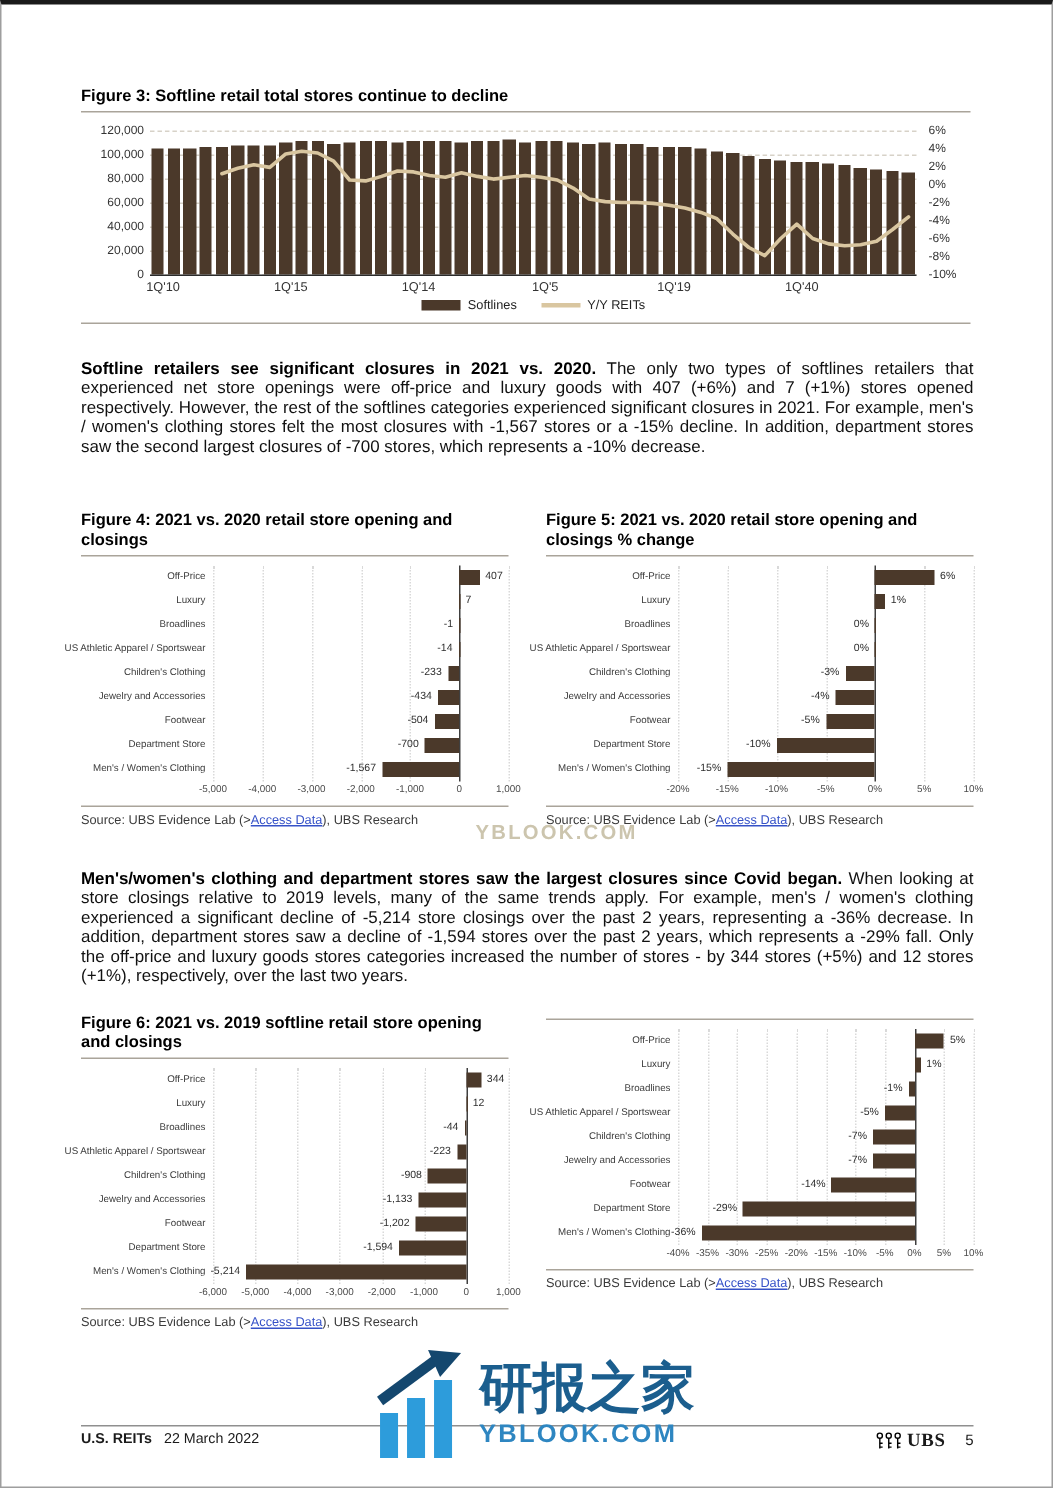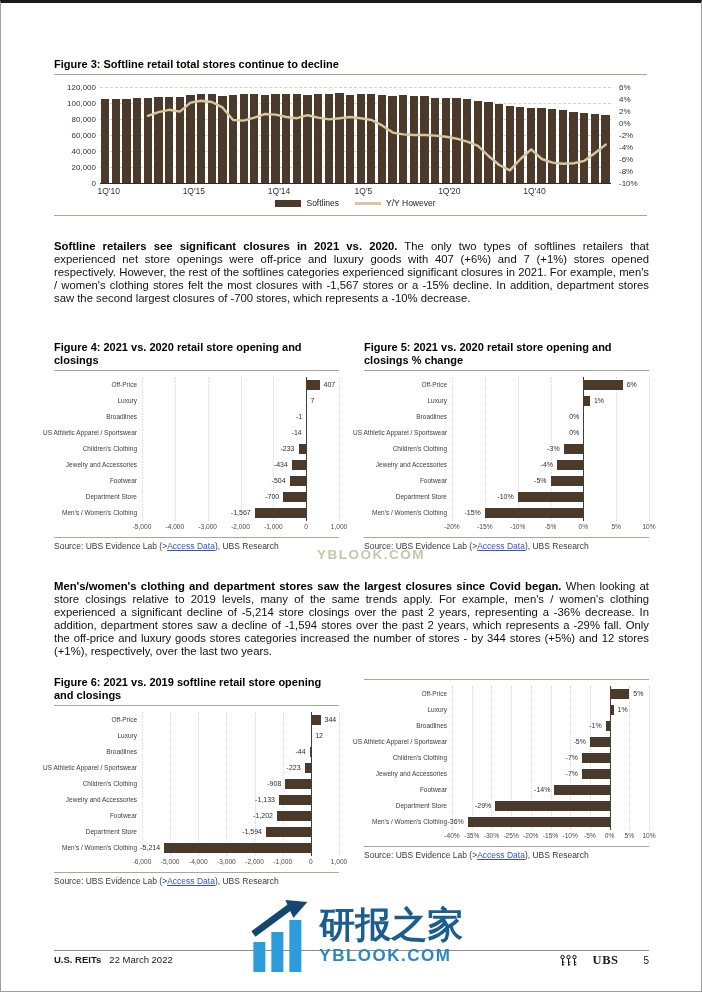--- a/index.html
+++ b/index.html
@@ -51,21 +51,21 @@
   .hbar{position:absolute;height:10px;background:#4b392a;}
   .hval{position:absolute;height:16px;line-height:16px;font-size:7px;color:#2e2e2e;white-space:nowrap;}
   .hbar-axis{position:relative;height:11px;flex:1;font-size:6.6px;color:#4a4a4a;}
   .htick{position:absolute;transform:translateX(-50%);top:2px;white-space:nowrap;}
 
   
   .wm-mid{font-size:13.5px;font-weight:bold;letter-spacing:1.5px;color:#ccc5ae;}
   .footer-rule{left:53px;right:52px;top:947px;border-top:1.5px solid #8f8f8f;}
   .footer-left{left:53px;top:951px;font-size:9.5px;display:flex;align-items:baseline;gap:8px;}
   .footer-left .rpt{font-weight:bold;}
-  .footer-right{right:52px;top:950px;display:flex;align-items:center;gap:16px;}
+  .footer-right{right:52px;top:950px;display:flex;align-items:center;gap:4px;}
   .ubs-word{font-family:"Liberation Serif",serif;font-weight:600;font-size:12.5px;letter-spacing:.5px;}
   .pageno{font-size:10px;margin-left:9px;}
   .wm-footer{left:50%;top:897px;transform:translateX(-47%);display:flex;align-items:center;gap:10px;z-index:2;}
   .wm-cn{font-size:36px;font-weight:bold;color:#1b5e8e;line-height:1.05;font-family:"Liberation Sans",sans-serif;}
   .wm-site{font-size:17px;font-weight:bold;color:#2e86c1;letter-spacing:1.5px;margin-top:3px;}
 </style>
 </head>
 <body>
 
 <div class="page">
@@ -155,31 +155,31 @@
           <svg viewBox="0 0 100 100" preserveAspectRatio="none" class="fig3-line">
             <polyline points="9.38,30.00 11.46,26.25 13.54,23.75 15.63,25.62 17.71,16.25 19.79,14.37 21.88,15.63 23.96,21.25 26.04,34.38 28.13,35.00 30.21,31.87 32.29,28.13 34.38,28.75 36.46,31.25 38.54,32.50 40.63,29.38 42.71,31.87 44.79,33.75 46.88,32.50 48.96,31.25 51.04,32.50 53.13,34.38 55.21,40.00 57.29,47.50 59.38,49.38 61.46,50.00 63.54,50.00 65.63,50.63 67.71,51.88 69.79,53.75 71.88,56.88 73.96,61.25 76.04,71.88 78.13,81.25 80.21,86.88 82.29,75.00 84.38,65.00 86.46,75.00 88.54,78.75 90.63,80.00 92.71,79.38 94.79,76.88 96.88,68.75 98.96,60.00" fill="none" stroke="#D9C6A0" stroke-width="2.4" vector-effect="non-scaling-stroke" stroke-linejoin="round" stroke-linecap="round"></polyline>
           </svg>
         </div>
       <div class="fig3-baseline"></div>
       <div class="fig3-xaxis">
           <div class="xtick" style="left: 1.04167%;">1Q'10</div>
           <div class="xtick" style="left: 17.7083%;">1Q'15</div>
           <div class="xtick" style="left: 34.375%;">1Q'14</div>
           <div class="xtick" style="left: 51.0417%;">1Q'5</div>
-          <div class="xtick" style="left: 67.7083%;">1Q'20</div>
+          <div class="xtick" style="left: 67.7083%;">1Q'19</div>
           <div class="xtick" style="left: 84.375%;">1Q'40</div>
         </div>
       <div class="fig3-legend">
         <span class="leg-item">
           <span class="sw-bar"></span>
           <span>Softlines</span>
         </span>
         <span class="leg-item">
           <span class="sw-line"></span>
-          <span>Y/Y However</span>
+          <span>Y/Y REITs</span>
         </span>
       </div>
     </div>
     <hr class="hairline" style="margin-top:4px;">
   </div>
 
   <div class="abs para" style="left:53px;right:52px;top:237px;">
     <b>Softline retailers see significant closures in 2021 vs. 2020.</b><span> The only two types of softlines retailers that experienced net store openings were off-price and luxury goods with 407 (+6%) and 7 (+1%) stores opened respectively. However, the rest of the softlines categories experienced significant closures in 2021. For example, men's / women's clothing stores felt the most closures with -1,567 stores or a -15% decline. In addition, department stores saw the second largest closures of -700 stores, which represents a -10% decrease.</span>
   </div>
 

